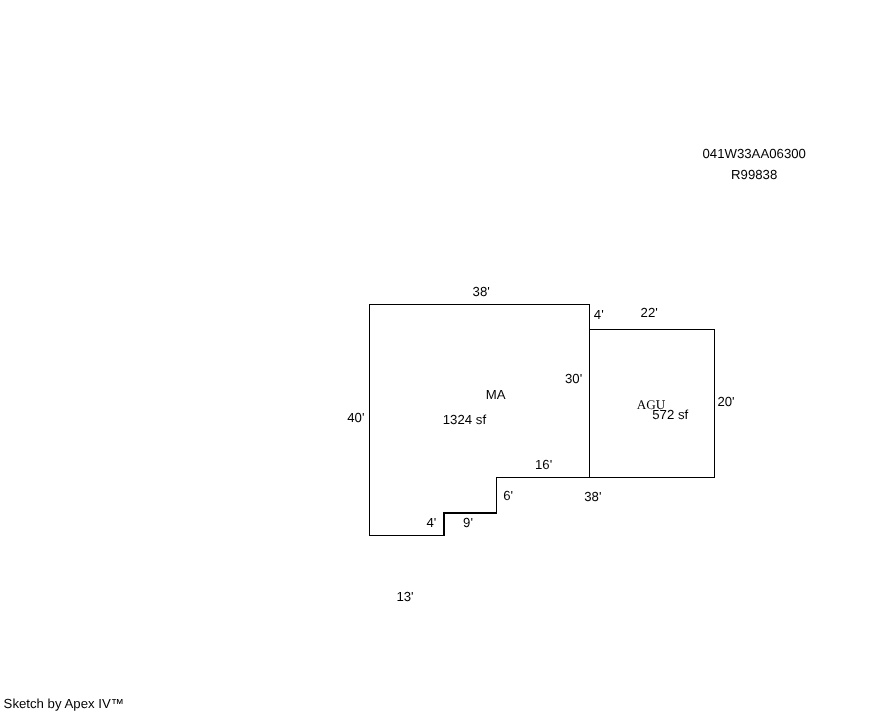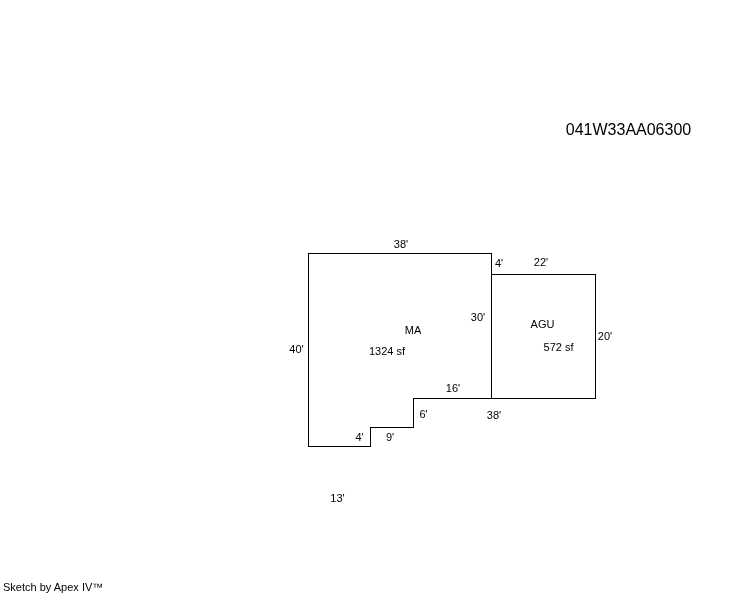--- a/index.html
+++ b/index.html
@@ -12,21 +12,21 @@
     font-family: "Liberation Sans", "DejaVu Sans", sans-serif;
     color: #000000;
     overflow: hidden;
   }
   .header {
     position: absolute;
     left: 560px;
     top: 121px;
     width: 137px;
     text-align: center;
-    font-size: 16px;
+    font-size: 11px;
     line-height: 17px;
     color: #000000;
     white-space: nowrap;
   }
   .floorplan-svg {
     position: absolute;
     left: 0;
     top: 0;
     width: 744px;
     height: 595px;
@@ -54,20 +54,21 @@
     white-space: nowrap;
   }
 </style>
 </head>
 <body>
 
 <div class="canvas">
 
   <div class="header">
     <div>041W33AA06300</div>
+    <div>R99838</div>
   </div>
 
   <svg class="floorplan-svg" viewBox="0 0 744 595" shape-rendering="crispEdges">
     <polygon points="308,253.5 491,253.5 491,398 413.5,398 413.5,427.5 370,427.5 370,446.5 308,446.5"></polygon>
     <polygon points="491,274.5 595.5,274.5 595.5,398 491,398"></polygon>
   </svg>
 
   <div>
       <div class="dim-label" style="left: 401px; top: 243.5px;">38'</div>
       <div class="dim-label" style="left: 499px; top: 262.5px;">4'</div>
@@ -78,19 +79,19 @@
       <div class="dim-label" style="left: 453px; top: 387.5px; text-align: right;">16'</div>
       <div class="dim-label" style="left: 494px; top: 414.5px;">38'</div>
       <div class="dim-label" style="left: 423.5px; top: 414px;">6'</div>
       <div class="dim-label" style="left: 390px; top: 437px;">9'</div>
       <div class="dim-label" style="left: 359.5px; top: 436.5px;">4'</div>
       <div class="dim-label" style="left: 337.5px; top: 458px; margin-top: 40px;">13'</div>
     </div>
   <div>
       <div class="area-label" style="left: 389px; top: 330px; padding-left: 48px;">MA</div>
       <div class="area-label" style="left: 387px; top: 351px;">1324 sf</div>
-      <div class="area-label" style="left: 542.5px; top: 324px;">AGU</div>
+      <div class="area-label" style="left: 542.5px; top: 338px; font-family: Liberation Serif, serif;">AGU</div>
       <div class="area-label" style="left: 545px; top: 346.5px; padding-left: 27px;">572 sf</div>
     </div>
 
   <div class="footer">Sketch by Apex IV™</div>
 
 </div>
 
 </body></html>

